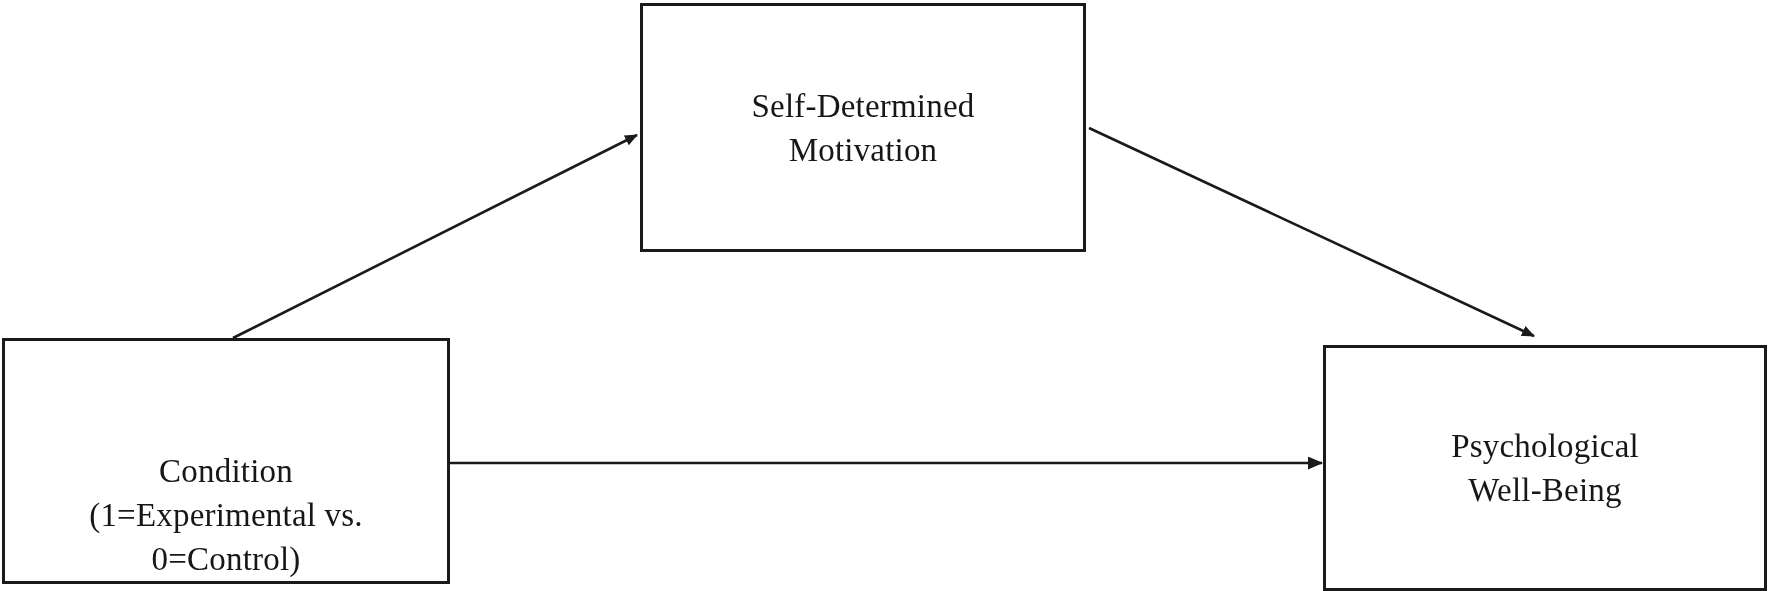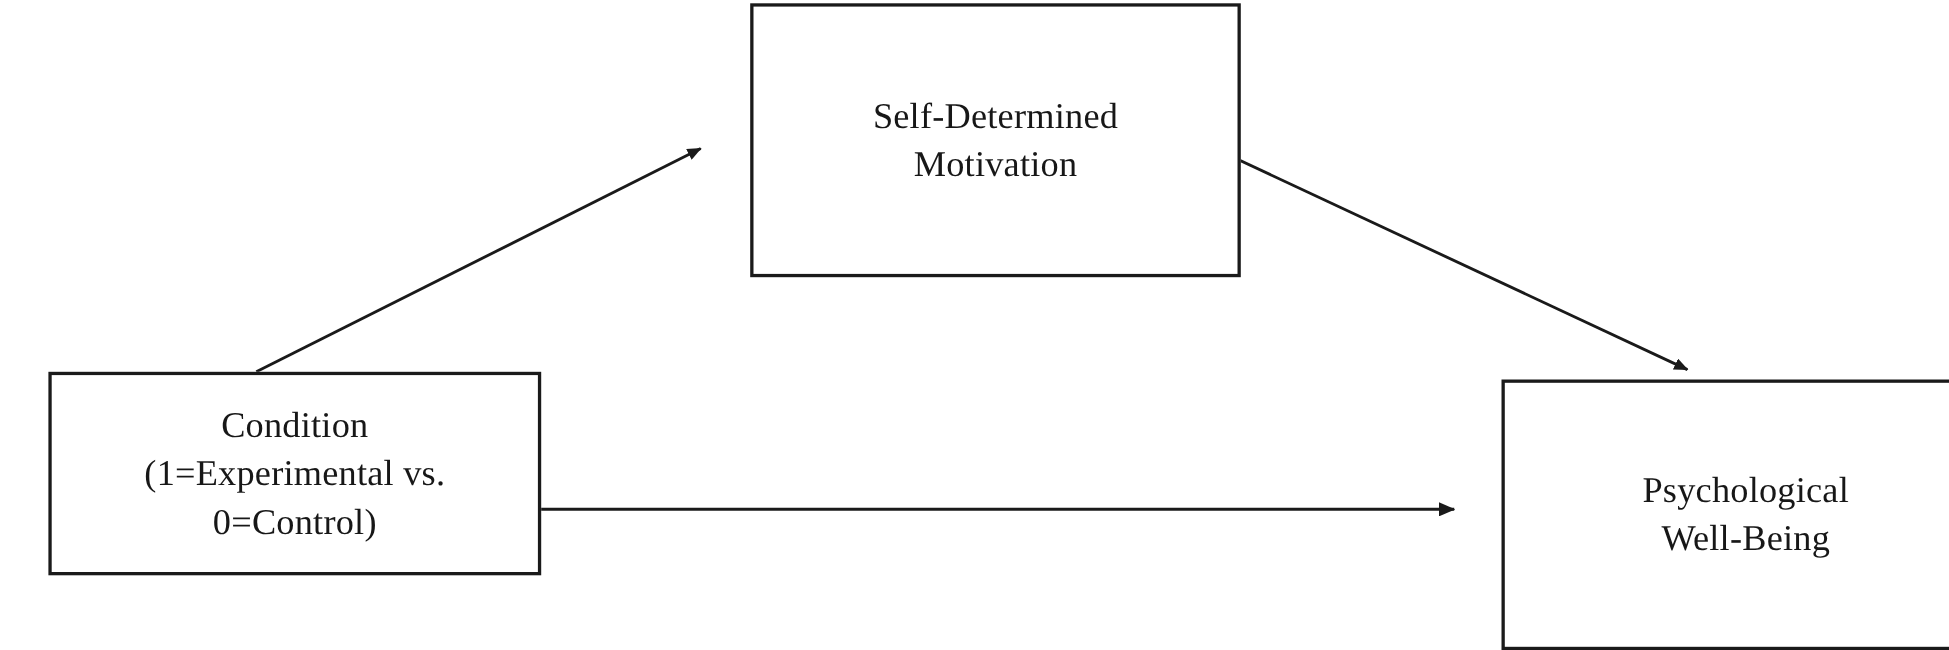--- a/index.html
+++ b/index.html
@@ -18,36 +18,36 @@
   }
   .node-box {
     position: absolute;
     box-sizing: border-box;
     border: 3px solid #1a1a1a;
     background: #ffffff;
     display: flex;
     align-items: center;
     justify-content: center;
     text-align: center;
-    margin-left: 42px;
   }
   .node-label {
     font-family: "Liberation Serif", "DejaVu Serif", serif;
     font-size: 33px;
     line-height: 44px;
     color: #171717;
     letter-spacing: 0.2px;
     white-space: pre-line;
     padding: 0 10px;
   }
   #box-predictor {
     left: 2px;
     top: 338px;
     width: 448px;
-    height: 185px;
+    height: 246px;
+    align-items: flex-end;
   }
   #box-mediator {
     left: 640px;
     top: 3px;
     width: 446px;
     height: 249px;
   }
   #box-outcome {
     left: 1323px;
     top: 345px;

